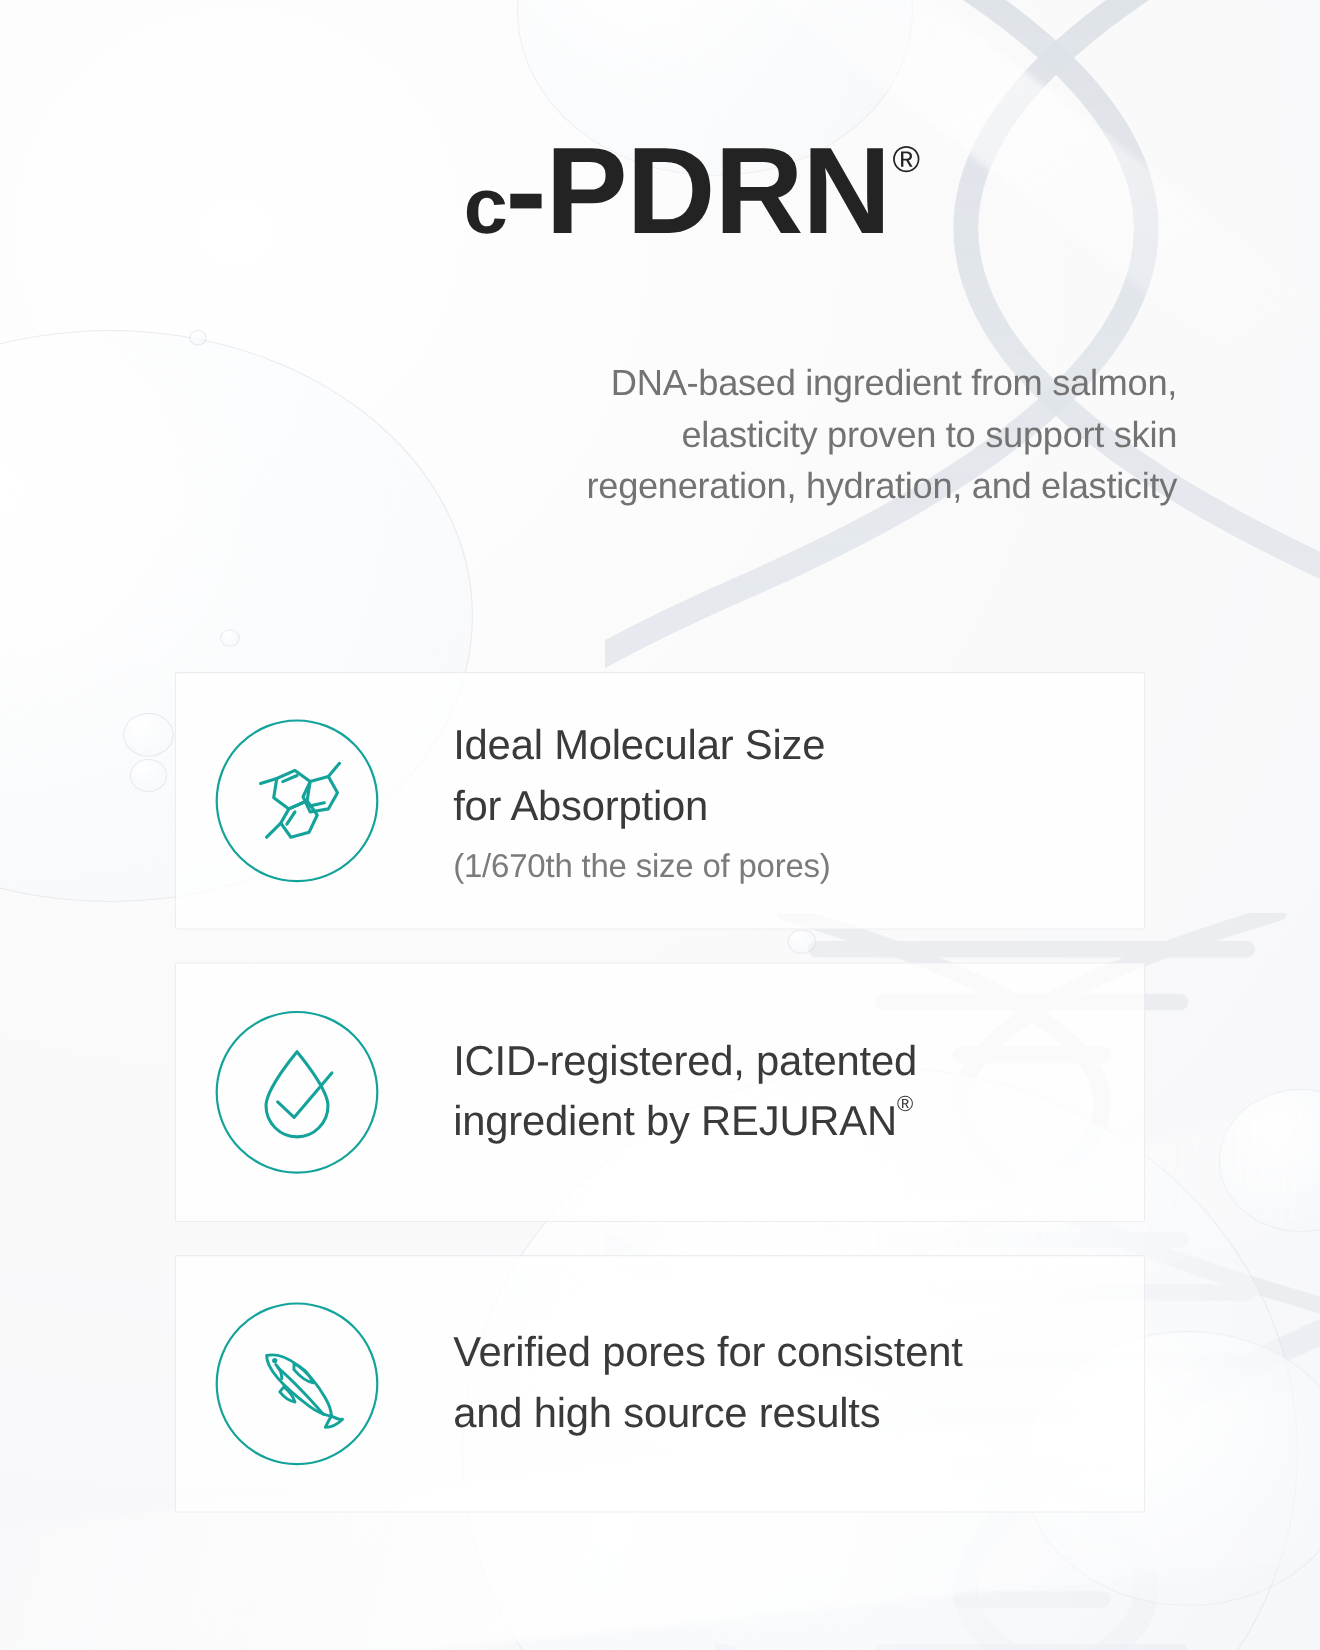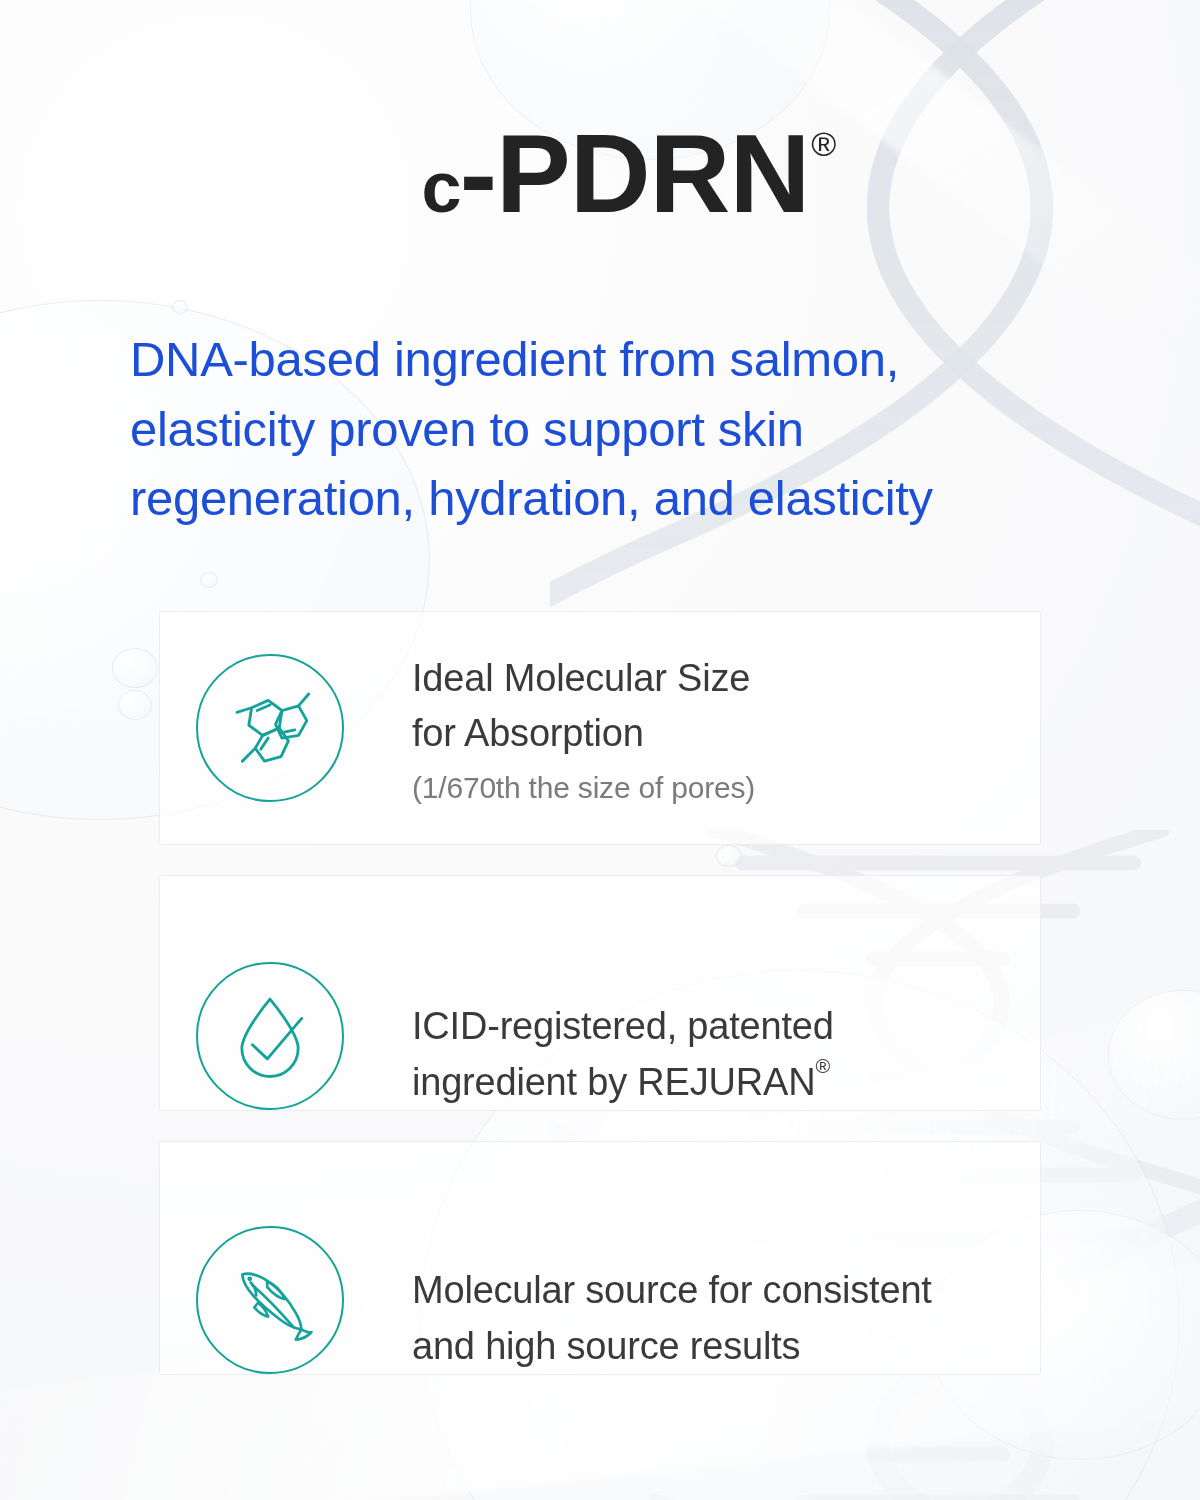--- a/index.html
+++ b/index.html
@@ -112,45 +112,45 @@
     position: relative;
     top: -18px;
     left: 2px;
   }
 
   .hero-sub {
     position: absolute;
     top: 325px;
     left: 130px;
     width: 940px;
-    text-align: left;
-    font-size: 49px;
+    text-align: right;
+    font-size: 33px;
     line-height: 1.42;
-    color: #1d4ed8;
+    color: #737373;
     font-weight: 400;
     letter-spacing: -.3px;
   }
 
   .cards {
     position: absolute;
     top: 611px;
     left: 159px;
     width: 882px;
   }
 
   .card {
     position: relative;
     display: flex;
     align-items: center;
     background: rgba(255,255,255,.72);
     border: 1px solid #ededef;
     border-radius: 2px;
     gap: 32px;
   }
-  .card + .card { margin-top: 30px; align-items: flex-end; }
+  .card + .card { margin-top: 30px; }
 
   .card-1 { height: 234px; }
   .card-2 { height: 236px; }
   .card-3 { height: 234px; }
 
   .icon-wrap {
     width: 220px;
     flex: 0 0 220px;
     display: flex;
     align-items: center;
@@ -345,20 +345,20 @@
 
               <path d="M37 53 C 42 57, 46 62, 48 68 C 42 67, 37 63, 33 58 Z"></path>
 
               <path d="M84 82 C 88 84, 92 86, 95 85 C 90 90, 84 93, 78 93 C 80 89, 82 85, 84 82 Z"></path>
             </g>
           </svg>
         </div>
       </div>
       <div class="card-text">
         <div class="card-title">
-          <span>Molecular source for consistent</span><br>
+          <span>Verified pores for consistent</span><br>
           <span>and high source results</span>
         </div>
       </div>
     </div>
 
   </div>
 </div>
 
 </body></html>

